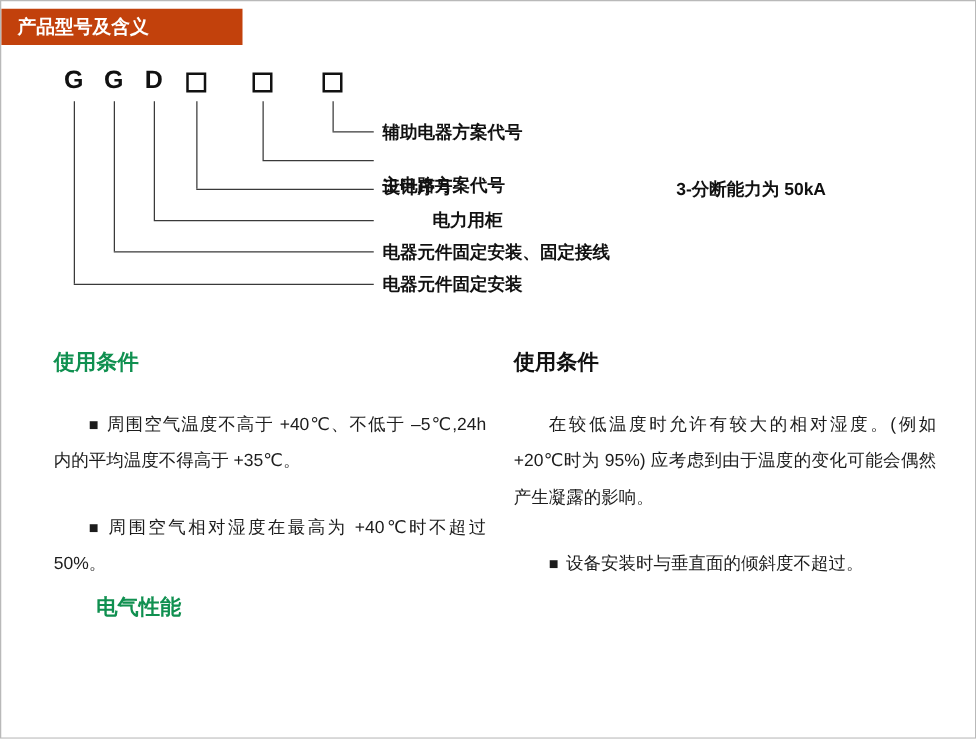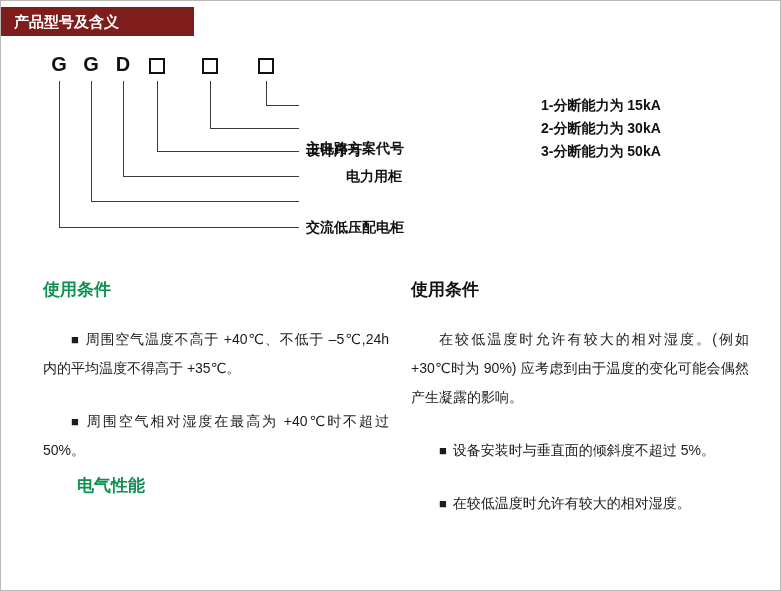--- a/index.html
+++ b/index.html
@@ -14,21 +14,21 @@
     height: 591px;
     background: #ffffff;
     border: 1px solid #b9b9b9;
     overflow: hidden;
   }
   
   .header-bar {
     position: absolute;
     left: 0; top: 6px;
     width: 193px; height: 29px;
-    background: #7f1d1d;
+    background: #c2410c;
     color: #ffffff;
     font-size: 15px;
     font-weight: bold;
     line-height: 29px;
     padding-left: 13px;
   }
   
   .diagram { position: absolute; left: 0; top: 0; width: 781px; height: 250px; }
   .letter {
     position: absolute; top: 52px;
@@ -121,42 +121,41 @@
     <div class="hline h1"></div>
     <div class="vline v2"></div>
     <div class="hline h2l"></div>
     <div class="vline v3"></div>
     <div class="hline h3l"></div>
     <div class="vline v4"></div>
     <div class="hline h4l"></div>
     <div class="vline v5"></div>
     <div class="hline h5l"></div>
 
+    <span class="dlabel dl0">辅助电器方案代号</span>
     <span class="dlabel dl1">主电路方案代号</span>
     <span class="dlabel dl2">设计序号</span>
     <span class="dlabel dl3">电力用柜</span>
-    <span class="dlabel dl5">交流低压配电柜</span>
+    <span class="dlabel dl4">电器元件固定安装、固定接线</span>
+    <span class="dlabel dl5">电器元件固定安装</span>
 
-    <span class="note n0">1-分断能力为 15kA</span>
-    <span class="note n1">2-分断能力为 30kA</span>
     <span class="note n2">3-分断能力为 50kA</span>
   </div>
 
   <div class="col col-left">
     <h2 class="heading-green">使用条件</h2>
 
     <p class="para"><span class="bullet">■</span><span>周围空气温度不高于 +40℃、不低于 –5℃,24h 内的平均温度不得高于 +35℃。</span></p>
     <p class="para"><span class="bullet">■</span><span>周围空气相对湿度在最高为 +40℃时不超过 50%。</span></p>
 
     <h2 class="heading-green second">电气性能</h2>
 
   </div>
 
   <div class="col col-right">
     <h2 class="heading-black">使用条件</h2>
 
-    <p class="para">在较低温度时允许有较大的相对湿度。(例如+30℃时为 90%) 应考虑到由于温度的变化可能会偶然产生凝露的影响。</p>
+    <p class="para">在较低温度时允许有较大的相对湿度。(例如+20℃时为 95%) 应考虑到由于温度的变化可能会偶然产生凝露的影响。</p>
 
-    <p class="para"><span class="bullet">■</span><span>设备安装时与垂直面的倾斜度不超过 5%。</span></p>
-    <p class="para"><span class="bullet">■</span><span>在较低温度时允许有较大的相对湿度。</span></p>
+    <p class="para"><span class="bullet">■</span><span>设备安装时与垂直面的倾斜度不超过。</span></p>
   </div>
 
 </div>
 
 </body></html>

